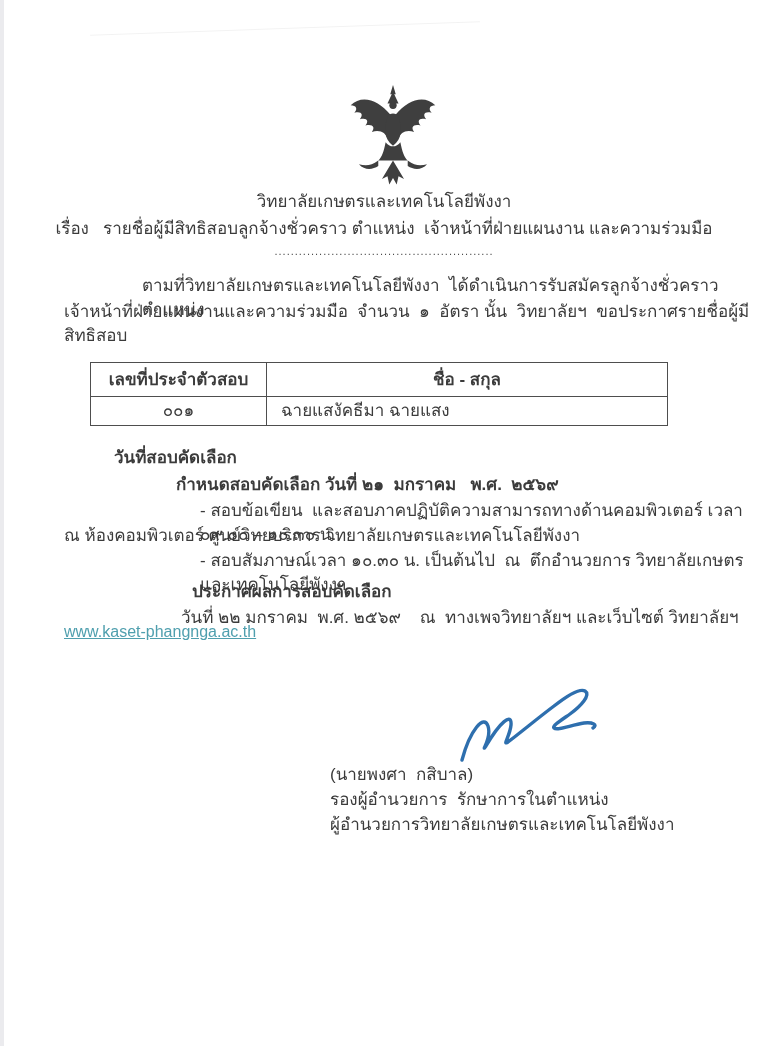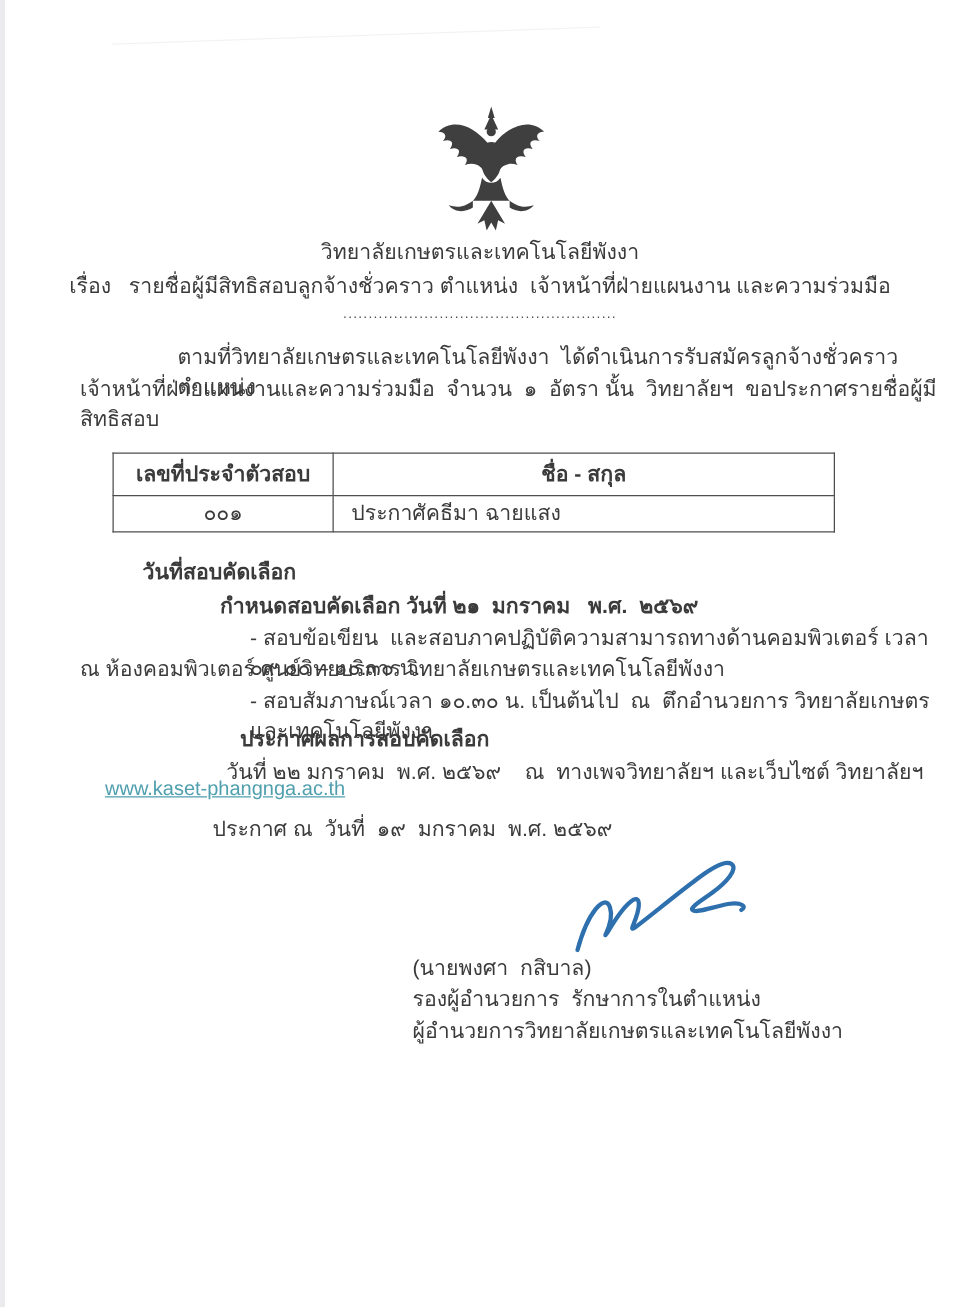--- a/index.html
+++ b/index.html
@@ -42,21 +42,20 @@
   .doc-table .hdr td{
     font-weight:700;text-align:center;height:33px;
   }
   .doc-table .row td{height:28px;}
   .doc-table .col-no{width:155px;text-align:center;margin-top:42px;}
   .doc-table .row .col-name{text-align:left;padding-left:14px;}
   .link{
     color:#4f9fae;text-decoration:underline;
     font-family:"Liberation Sans","DejaVu Sans",sans-serif;
     font-size:16px;
-    margin-left:20px;
   }
   .signature{position:absolute;left:452px;top:680px;width:168px;height:88px;}
   .signature svg{width:100%;height:100%;}
   .sig-block{left:330px;width:400px;text-align:left;}
 </style>
 </head>
 <body>
 
 <div class="page">
 
@@ -86,36 +85,35 @@
   <div class="abs" style="top:300px;left:64px;">เจ้าหน้าที่ฝ่ายแผนงานและความร่วมมือ  จำนวน  ๑  อัตรา นั้น  วิทยาลัยฯ  ขอประกาศรายชื่อผู้มีสิทธิสอบ</div>
 
   <table class="doc-table">
     <tbody>
         <tr class="hdr">
       <td class="col-no">เลขที่ประจำตัวสอบ</td>
       <td class="col-name">ชื่อ - สกุล</td>
     </tr>
     <tr class="row">
       <td class="col-no">๐๐๑</td>
-      <td class="col-name">ประกาศัคธีมา  ฉายแสง</td>
+      <td class="col-name">ฉายแสงัคธีมา  ฉายแสง</td>
     </tr>
   </tbody>
     </table>
 
   <div class="abs bold" style="top:446px;left:114px;">วันที่สอบคัดเลือก</div>
   <div class="abs bold" style="top:473px;left:176px;">กำหนดสอบคัดเลือก วันที่ ๒๑  มกราคม   พ.ศ.  ๒๕๖๙</div>
   <div class="abs" style="top:499px;left:200px;">- สอบข้อเขียน  และสอบภาคปฏิบัติความสามารถทางด้านคอมพิวเตอร์ เวลา ๐๙.๐๐ – ๑๐.๓๐ น.</div>
   <div class="abs" style="top:524px;left:64px;">ณ ห้องคอมพิวเตอร์ ศูนย์วิทยบริการ วิทยาลัยเกษตรและเทคโนโลยีพังงา</div>
   <div class="abs" style="top:549px;left:200px;">- สอบสัมภาษณ์เวลา ๑๐.๓๐ น. เป็นต้นไป  ณ  ตึกอำนวยการ วิทยาลัยเกษตรและเทคโนโลยีพังงา</div>
 
   <div class="abs bold" style="top:580px;left:176px;margin-left:16px;">ประกาศผลการสอบคัดเลือก</div>
   <div class="abs" style="top:606px;left:181px;">วันที่ ๒๒ มกราคม  พ.ศ. ๒๕๖๙    ณ  ทางเพจวิทยาลัยฯ และเว็บไซต์ วิทยาลัยฯ</div>
   <a class="abs link" href="#" style="top:620px;left:64px;">www.kaset-phangnga.ac.th</a>
 
-  <div class="abs" style="top:652px;left:170px;">ประกาศ ณ  วันที่  ๑๙  มกราคม  พ.ศ. ๒๕๖๙</div>
 
   <div class="signature">
     <svg viewBox="0 0 168 88" fill="none" stroke="#2e6fae" stroke-width="3.4" stroke-linecap="round" stroke-linejoin="round" aria-hidden="true">
       <path d="M10 80 C18 50 32 34 36 46 C40 58 28 74 34 66 C48 42 60 32 59 45 C58 56 50 66 56 62 C68 53 86 38 102 26 C116 15 128 8 133 11 C139 15 129 26 118 34 C108 41 100 46 102 48 C105 51 119 45 132 43 C141 42 146 45 141 48"></path>
     </svg>
   </div>
 
   <div class="abs sig-block" style="top:763px;">(นายพงศา  กสิบาล)</div>
   <div class="abs sig-block" style="top:788px;">รองผู้อำนวยการ  รักษาการในตำแหน่ง</div>
   <div class="abs sig-block" style="top:813px;">ผู้อำนวยการวิทยาลัยเกษตรและเทคโนโลยีพังงา</div>

